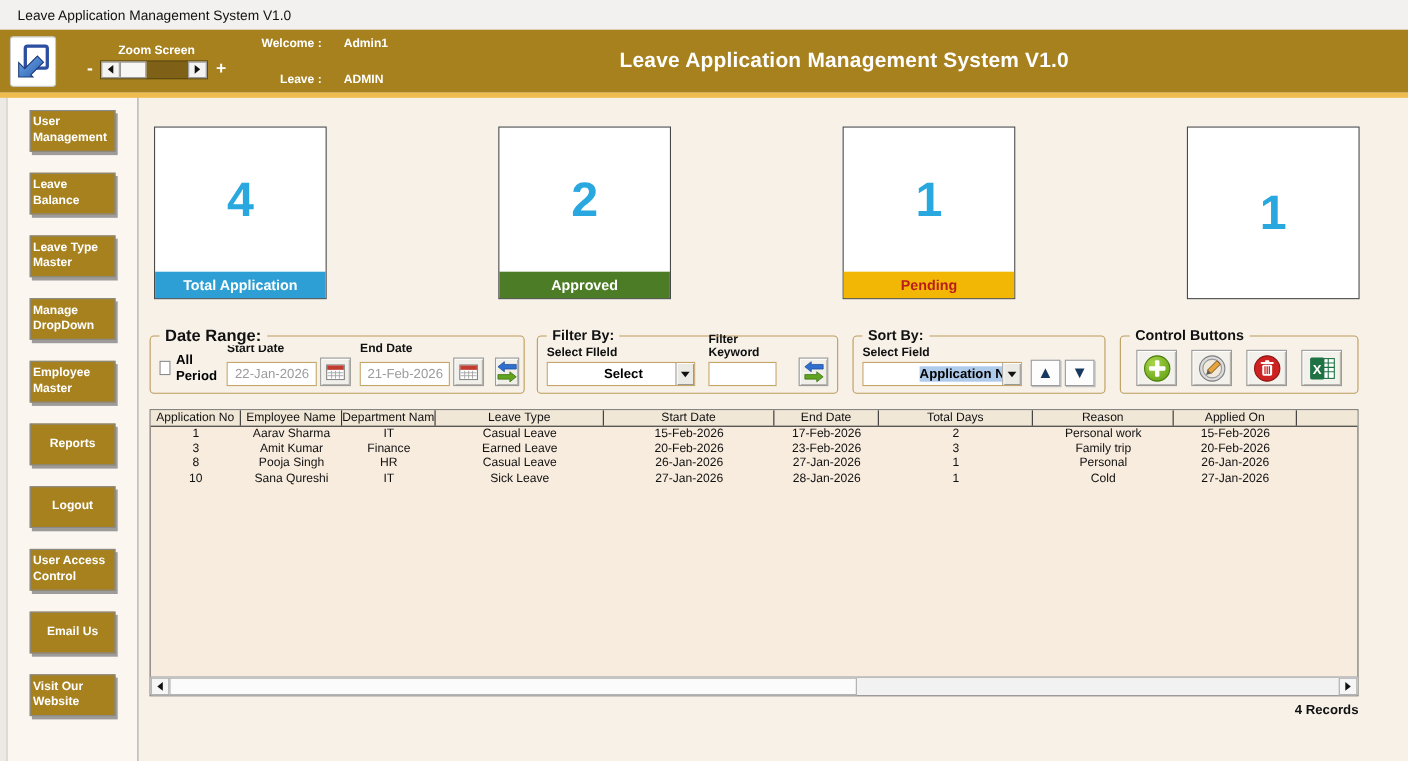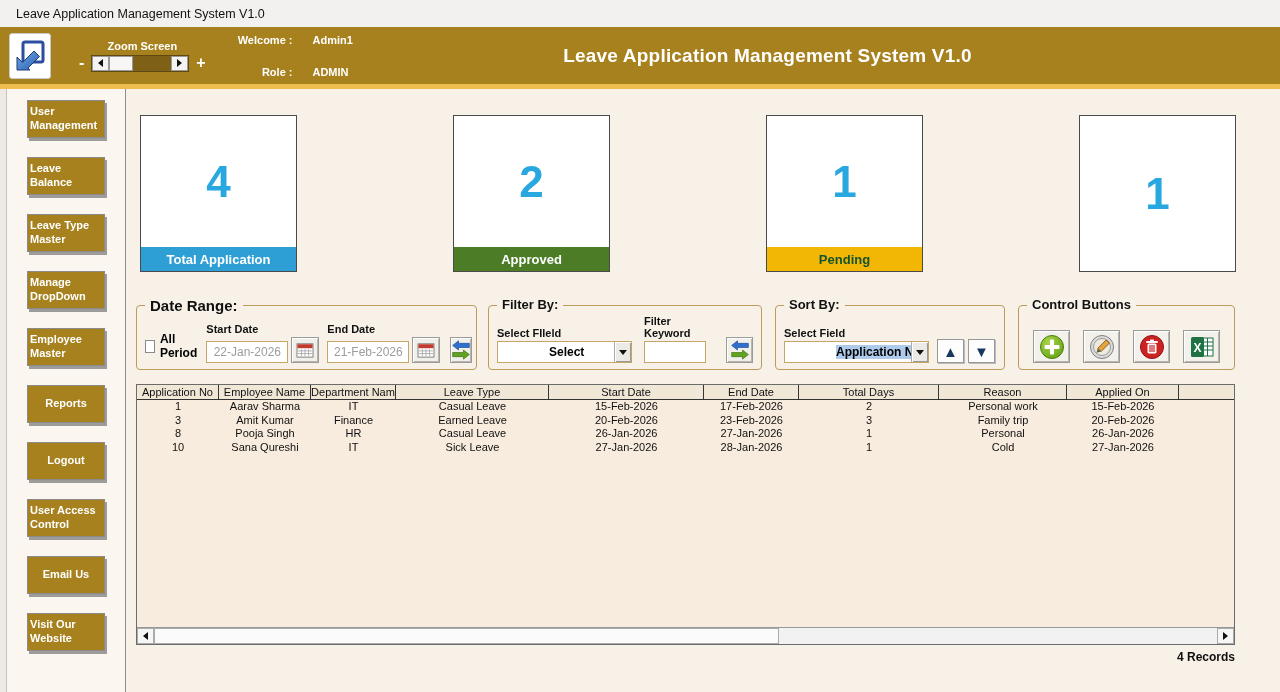--- a/index.html
+++ b/index.html
@@ -52,21 +52,21 @@
   
   .cards { display:flex; margin:26px 0 0 14px; gap:156px; }
   .card { width:157px; height:157px; background:#fff; border:1px solid #4a4a4a; display:flex; flex-direction:column; }
   .card-value { flex:1; display:flex; align-items:center; justify-content:center;
                 font-size:44px; font-weight:bold; }
   .card-label { height:24px; display:flex; align-items:center; justify-content:center;
                 font-size:13px; font-weight:bold; }
 
   
   .filters { display:flex; margin:33px 0 0 10px; align-items:flex-start; }
-  .group { position:relative; border:1px solid #BD9C5B; border-radius:4px; height:65px; padding:10px 8px 6px 8px; }
+  .group { position:relative; border:1px solid #BD9C5B; border-radius:4px; height:53px; padding:10px 8px 6px 8px; }
   .group-legend { position:absolute; top:-9px; left:8px; background:#F7F1E8; padding:0 5px;
                   font-weight:bold; font-size:13px; color:#111; white-space:nowrap; }
   .g-date { width:341px; margin-right:11px; }
   .g-date .group-legend { font-size:15px; }
   .g-filter { width:274px; margin-right:13px; }
   .g-sort { width:230px; margin-right:13px; }
   .g-ctrl { width:217px; }
 
   .g-inner { display:flex; align-items:flex-end; height:100%; }
   .field { display:flex; flex-direction:column; }
@@ -156,21 +156,21 @@
               <span class="tri-r"></span>
             </div>
         </div>
         <span class="zoom-sign">+</span>
       </div>
     </div>
 
     <div class="welcome">
       <span class="lbl">Welcome :</span>
       <span>Admin1</span>
-      <span class="lbl">Role :</span>
+      <span class="lbl">Leave :</span>
       <span>ADMIN</span>
     </div>
 
     <div class="header-title">Leave Application Management System V1.0</div>
   </div>
   <div class="accent-strip" style="background-color: rgb(239, 188, 78);"></div>
 
   <div class="main">
     <div class="leftstrip"></div>
 
@@ -193,21 +193,21 @@
         <div class="card">
           <div class="card-value" style="color: rgb(41, 168, 224);">4</div>
           <div class="card-label" style="background-color: rgb(46, 159, 212); color: rgb(255, 255, 255);">Total Application</div>
         </div>
         <div class="card">
           <div class="card-value" style="color: rgb(41, 168, 224);">2</div>
           <div class="card-label" style="background-color: rgb(76, 125, 38); color: rgb(255, 255, 255);">Approved</div>
         </div>
         <div class="card">
           <div class="card-value" style="color: rgb(41, 168, 224);">1</div>
-          <div class="card-label" style="background-color: rgb(242, 183, 5); color: #14532d;">Pending</div>
+          <div class="card-label" style="background-color: rgb(242, 183, 5); color: #b91c1c;">Pending</div>
         </div>
         <div class="card">
           <div class="card-value" style="color: rgb(41, 168, 224);">1</div>
         </div>
       </div>
 
       <div class="filters">
 
         <div class="group g-date">
           <div class="group-legend">Date Range:</div>

